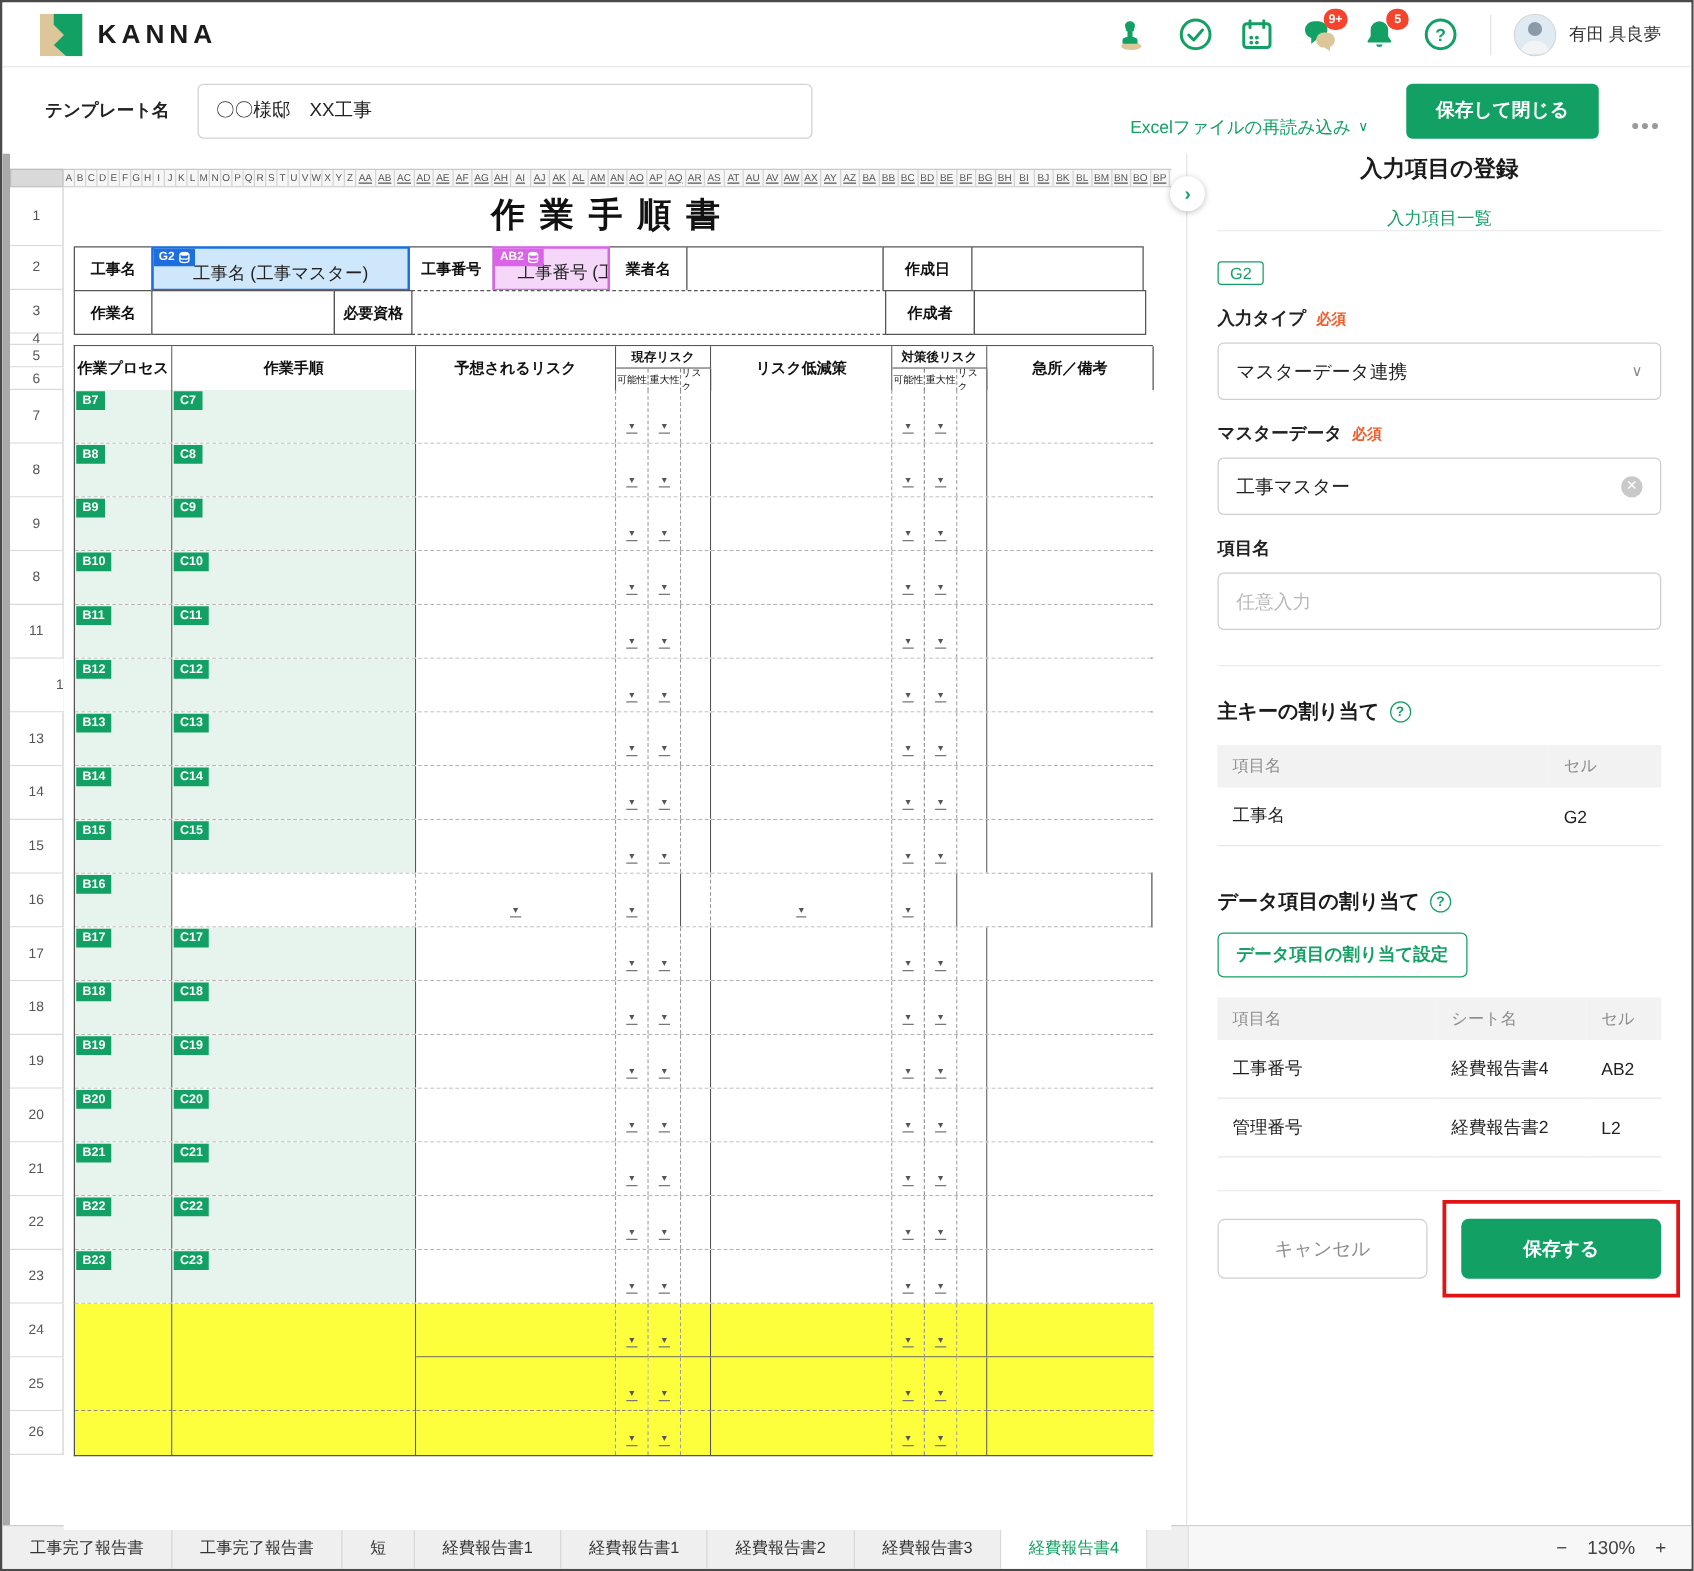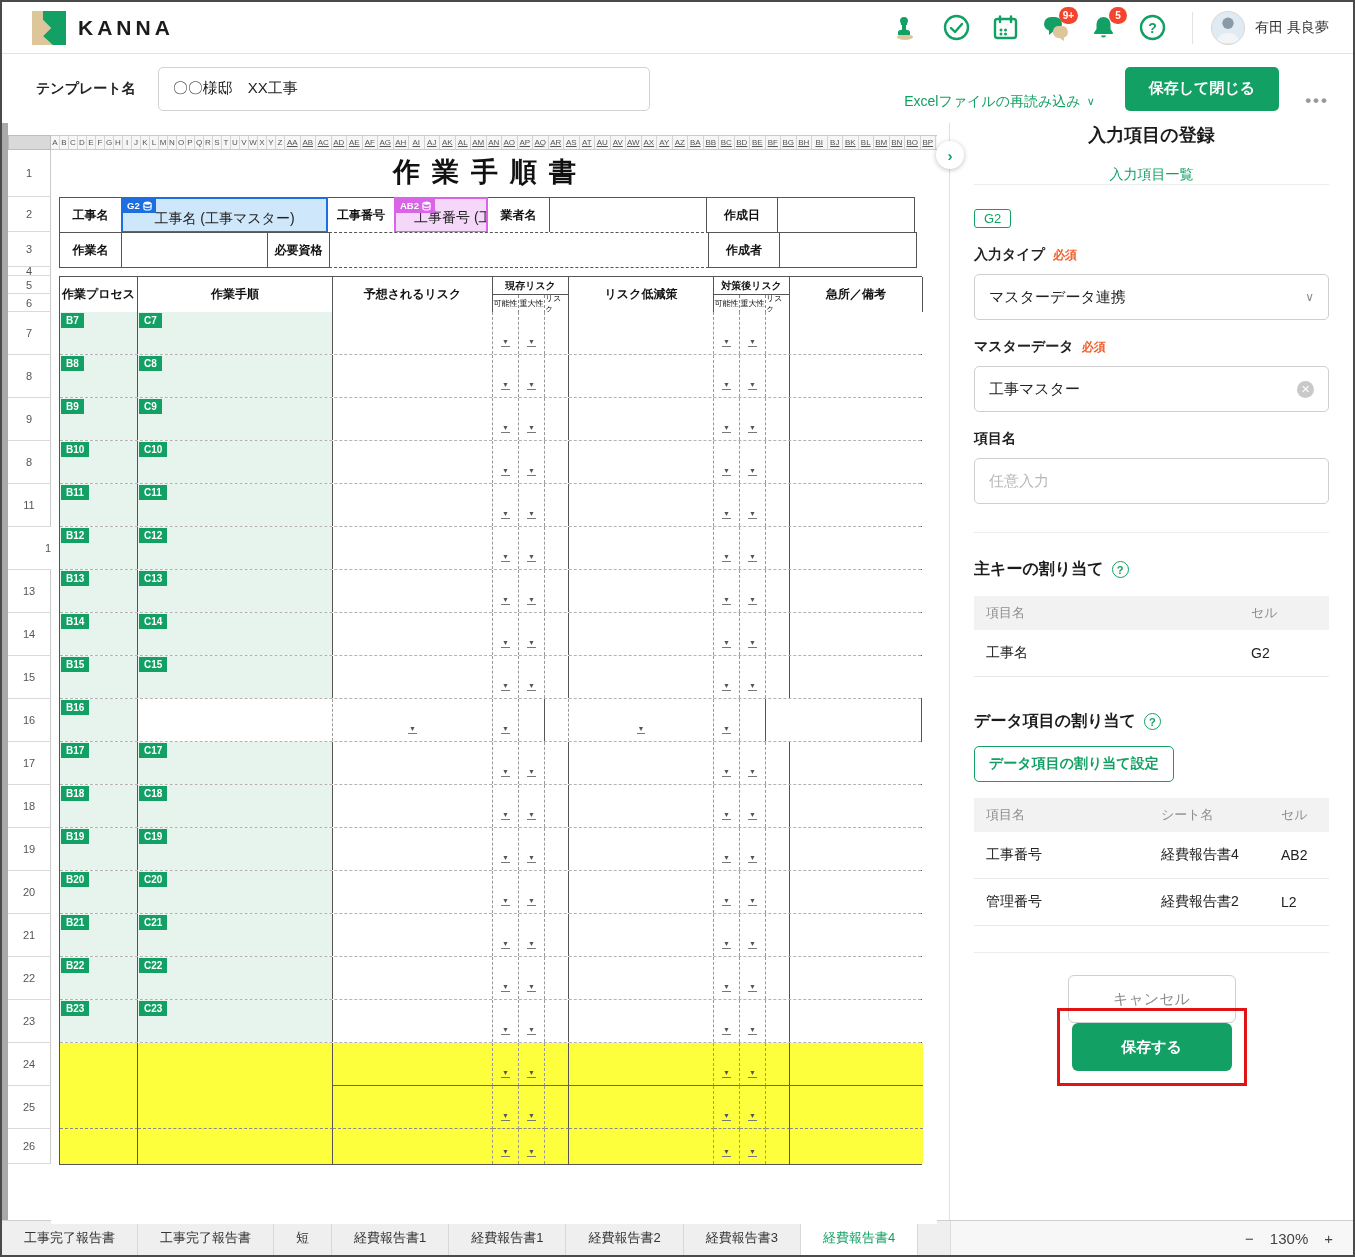--- a/index.html
+++ b/index.html
@@ -94,21 +94,21 @@
   .select-box .chev { margin-left:auto; color:#8a8a8a; font-size:12px; }
   .clear-btn { margin-left:auto; width:17px; height:17px; border-radius:50%; background:#c9c9c9; color:#fff; font-size:11px; line-height:17px; text-align:center; cursor:pointer; }
   .placeholder { color:#b8b8b8; }
   .sec-div { margin-top:28px; border-top:1px solid #ececec; }
   .sec-title { margin-top:26px; font-size:16px; font-weight:bold; color:#1b1b1b; display:flex; align-items:center; gap:8px; }
   .help-icon { width:17px; height:17px; border:1.5px solid #13a064; border-radius:50%; color:#13a064; font-size:11px; font-weight:bold; display:flex; align-items:center; justify-content:center; }
   table.ptable { width:100%; border-collapse:collapse; margin-top:16px; }
   .ptable th { background:#f2f2f2; color:#8d8d8d; font-size:13px; font-weight:normal; text-align:left; padding:8px 12px; }
   .ptable td { font-size:14px; color:#222; padding:14px 12px; border-bottom:1px solid #e8e8e8; }
   .assign-btn { margin-top:14px; border:1px solid #13a064; background:#fff; color:#13a064; font-size:14px; font-weight:bold; border-radius:5px; padding:8px 14px; cursor:pointer; font-family:inherit; }
-  .panel-actions { margin-top:26px; border-top:1px solid #ececec; padding-top:22px; display:flex; align-items:center; justify-content:space-between;flex-direction:column; }
+  .panel-actions { margin-top:26px; border-top:1px solid #ececec; padding-top:22px; display:flex; align-items:center; justify-content:space-between; }
   .cancel-btn { width:168px; height:48px; border:1px solid #cfcfcf; border-radius:6px; background:#fff; color:#8d8d8d; font-size:15px; cursor:pointer; font-family:inherit; }
   .red-annotation { border:3px solid #e01414; padding:12px; margin:-15px; }
   .save-btn { width:160px; height:48px; border:none; border-radius:6px; background:#13a064; color:#fff; font-size:15px; font-weight:bold; cursor:pointer; font-family:inherit; }
 
   
   .footer { height:35px; flex:none; display:flex; background:#efefef; border-top:1px solid #cfcfcf; }
   .tabs { display:flex; width:948px; flex:none; overflow:hidden; }
   .tab { padding:0 22px; display:flex; align-items:center; font-size:13px; color:#333; border-right:1px solid #d8d8d8; white-space:nowrap; cursor:pointer; }
   .tab.active { background:#fff; color:#13a064; }
   .zoom-ctl { flex:1; background:#f7f7f7; border-left:1px solid #ddd; display:flex; align-items:center; justify-content:flex-end; padding-right:20px; gap:16px; font-size:15px; color:#444; }

